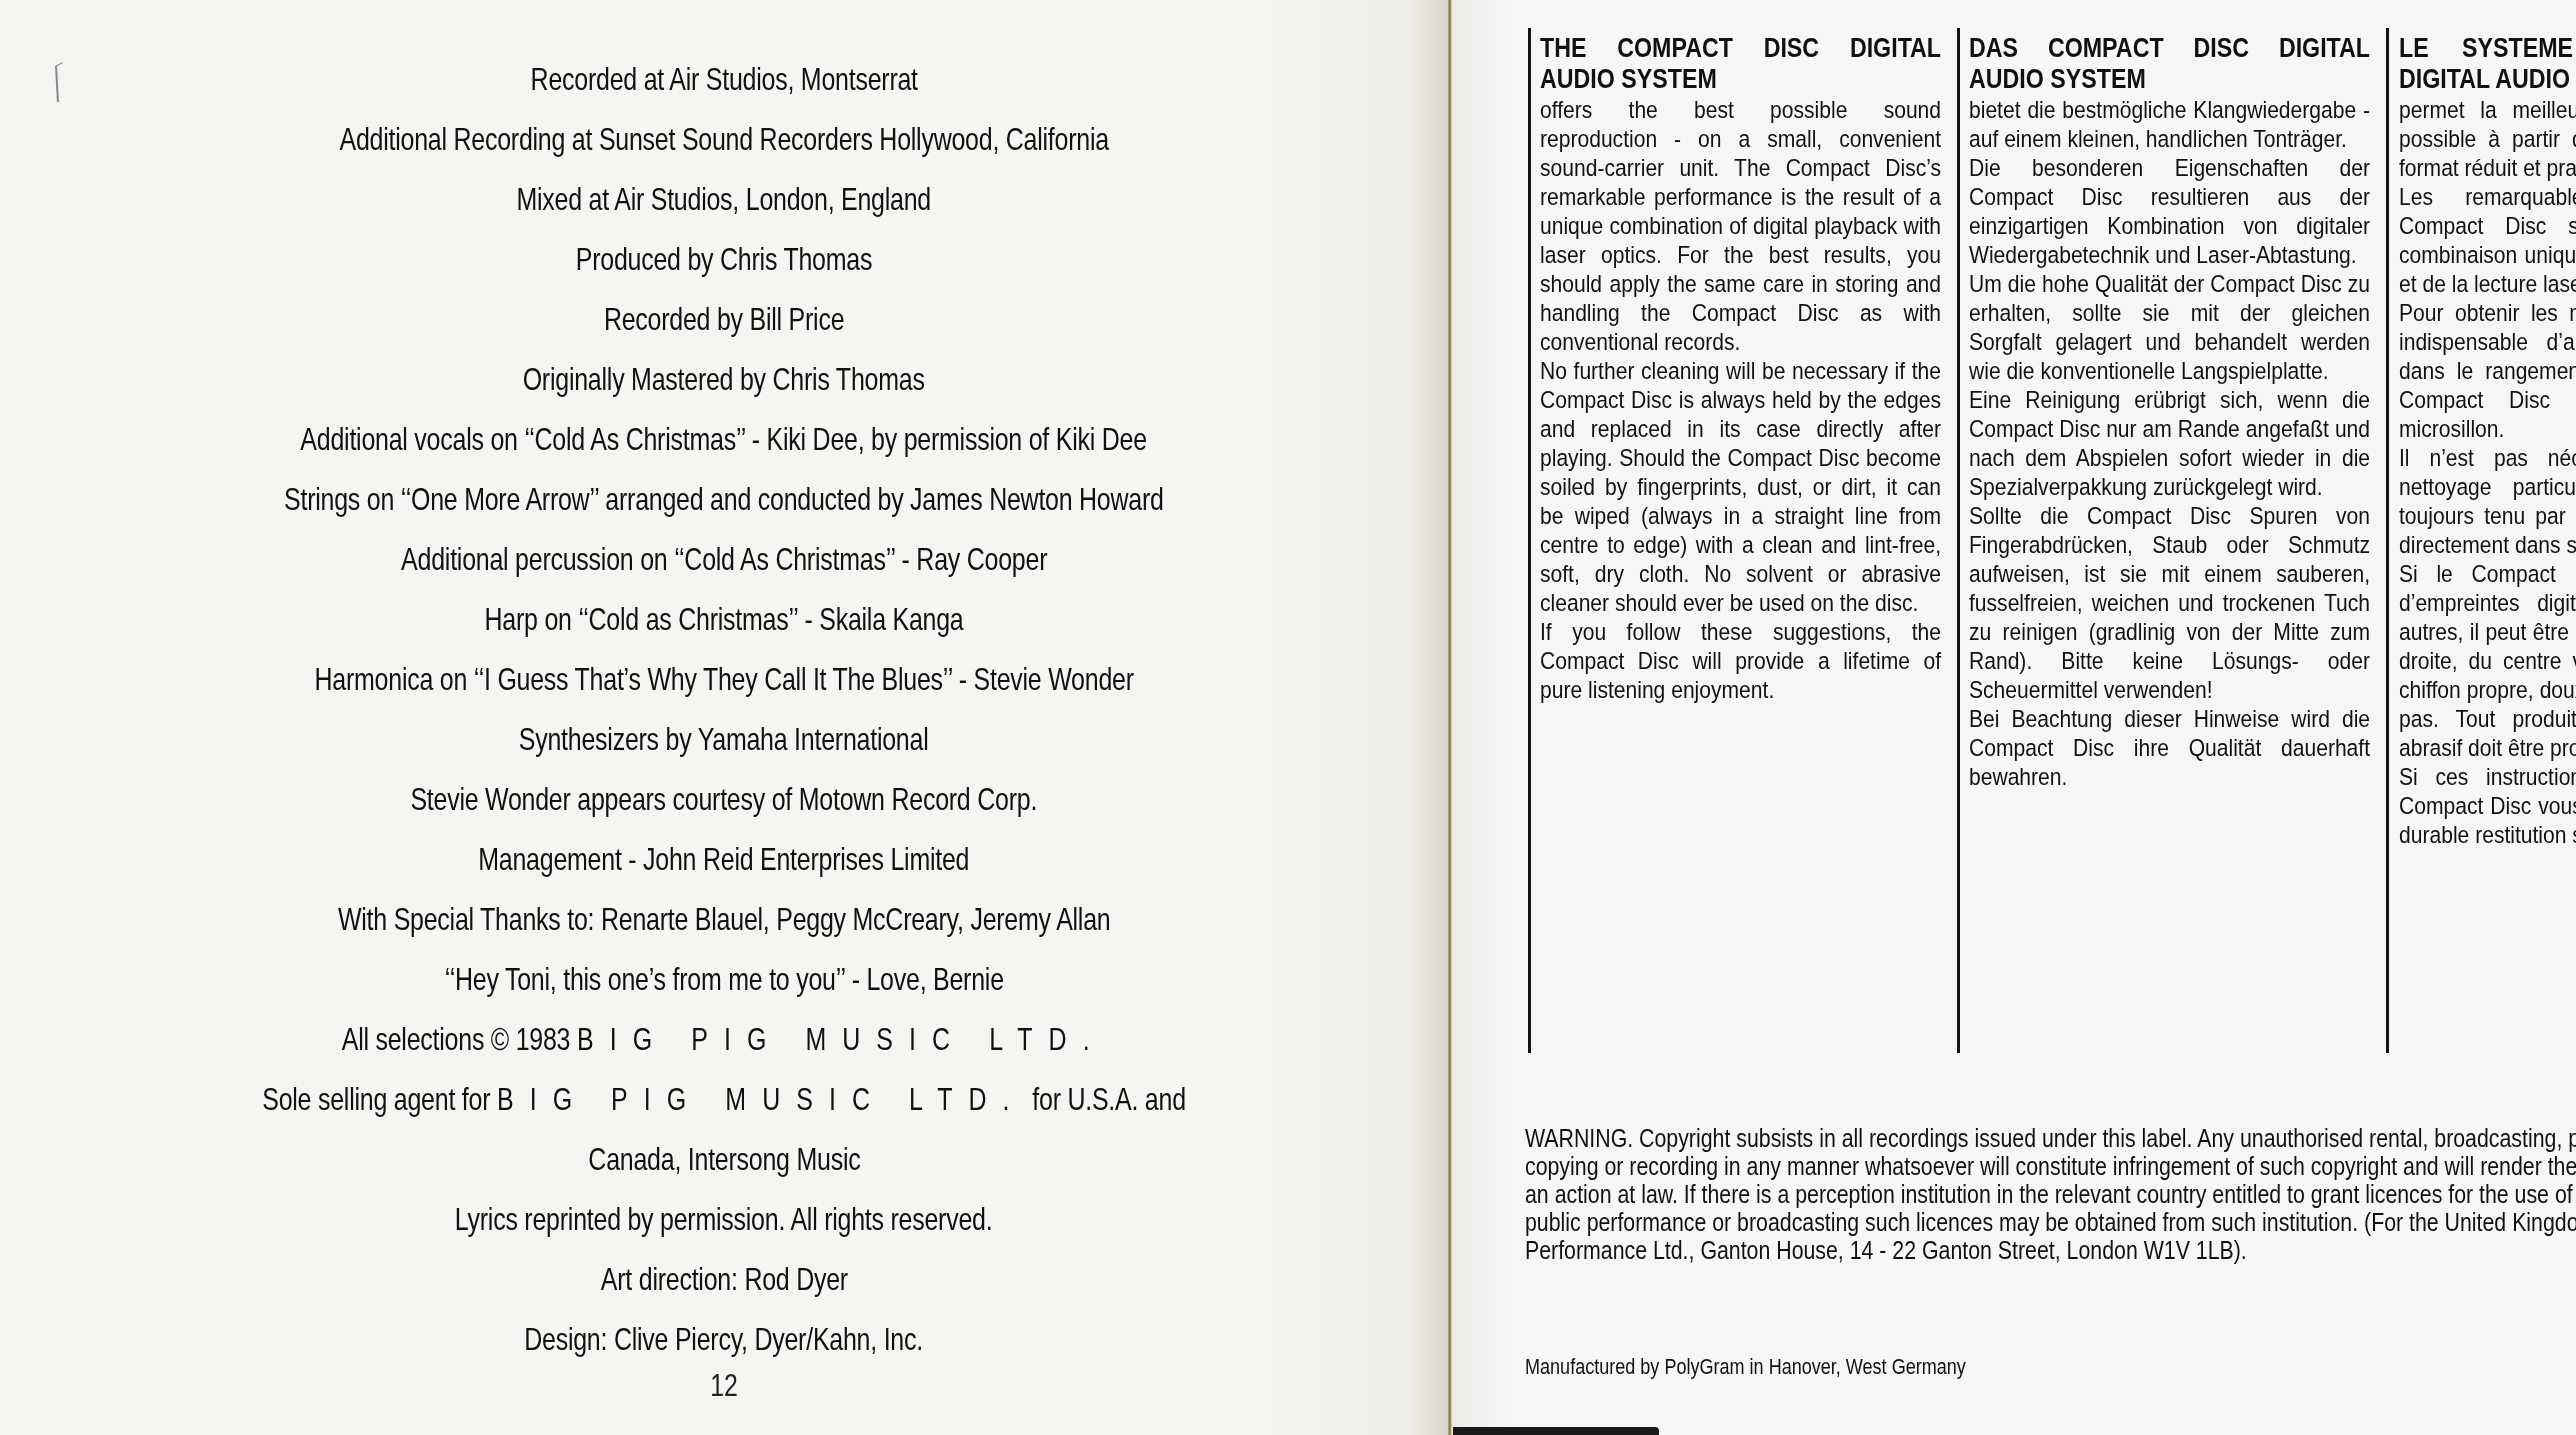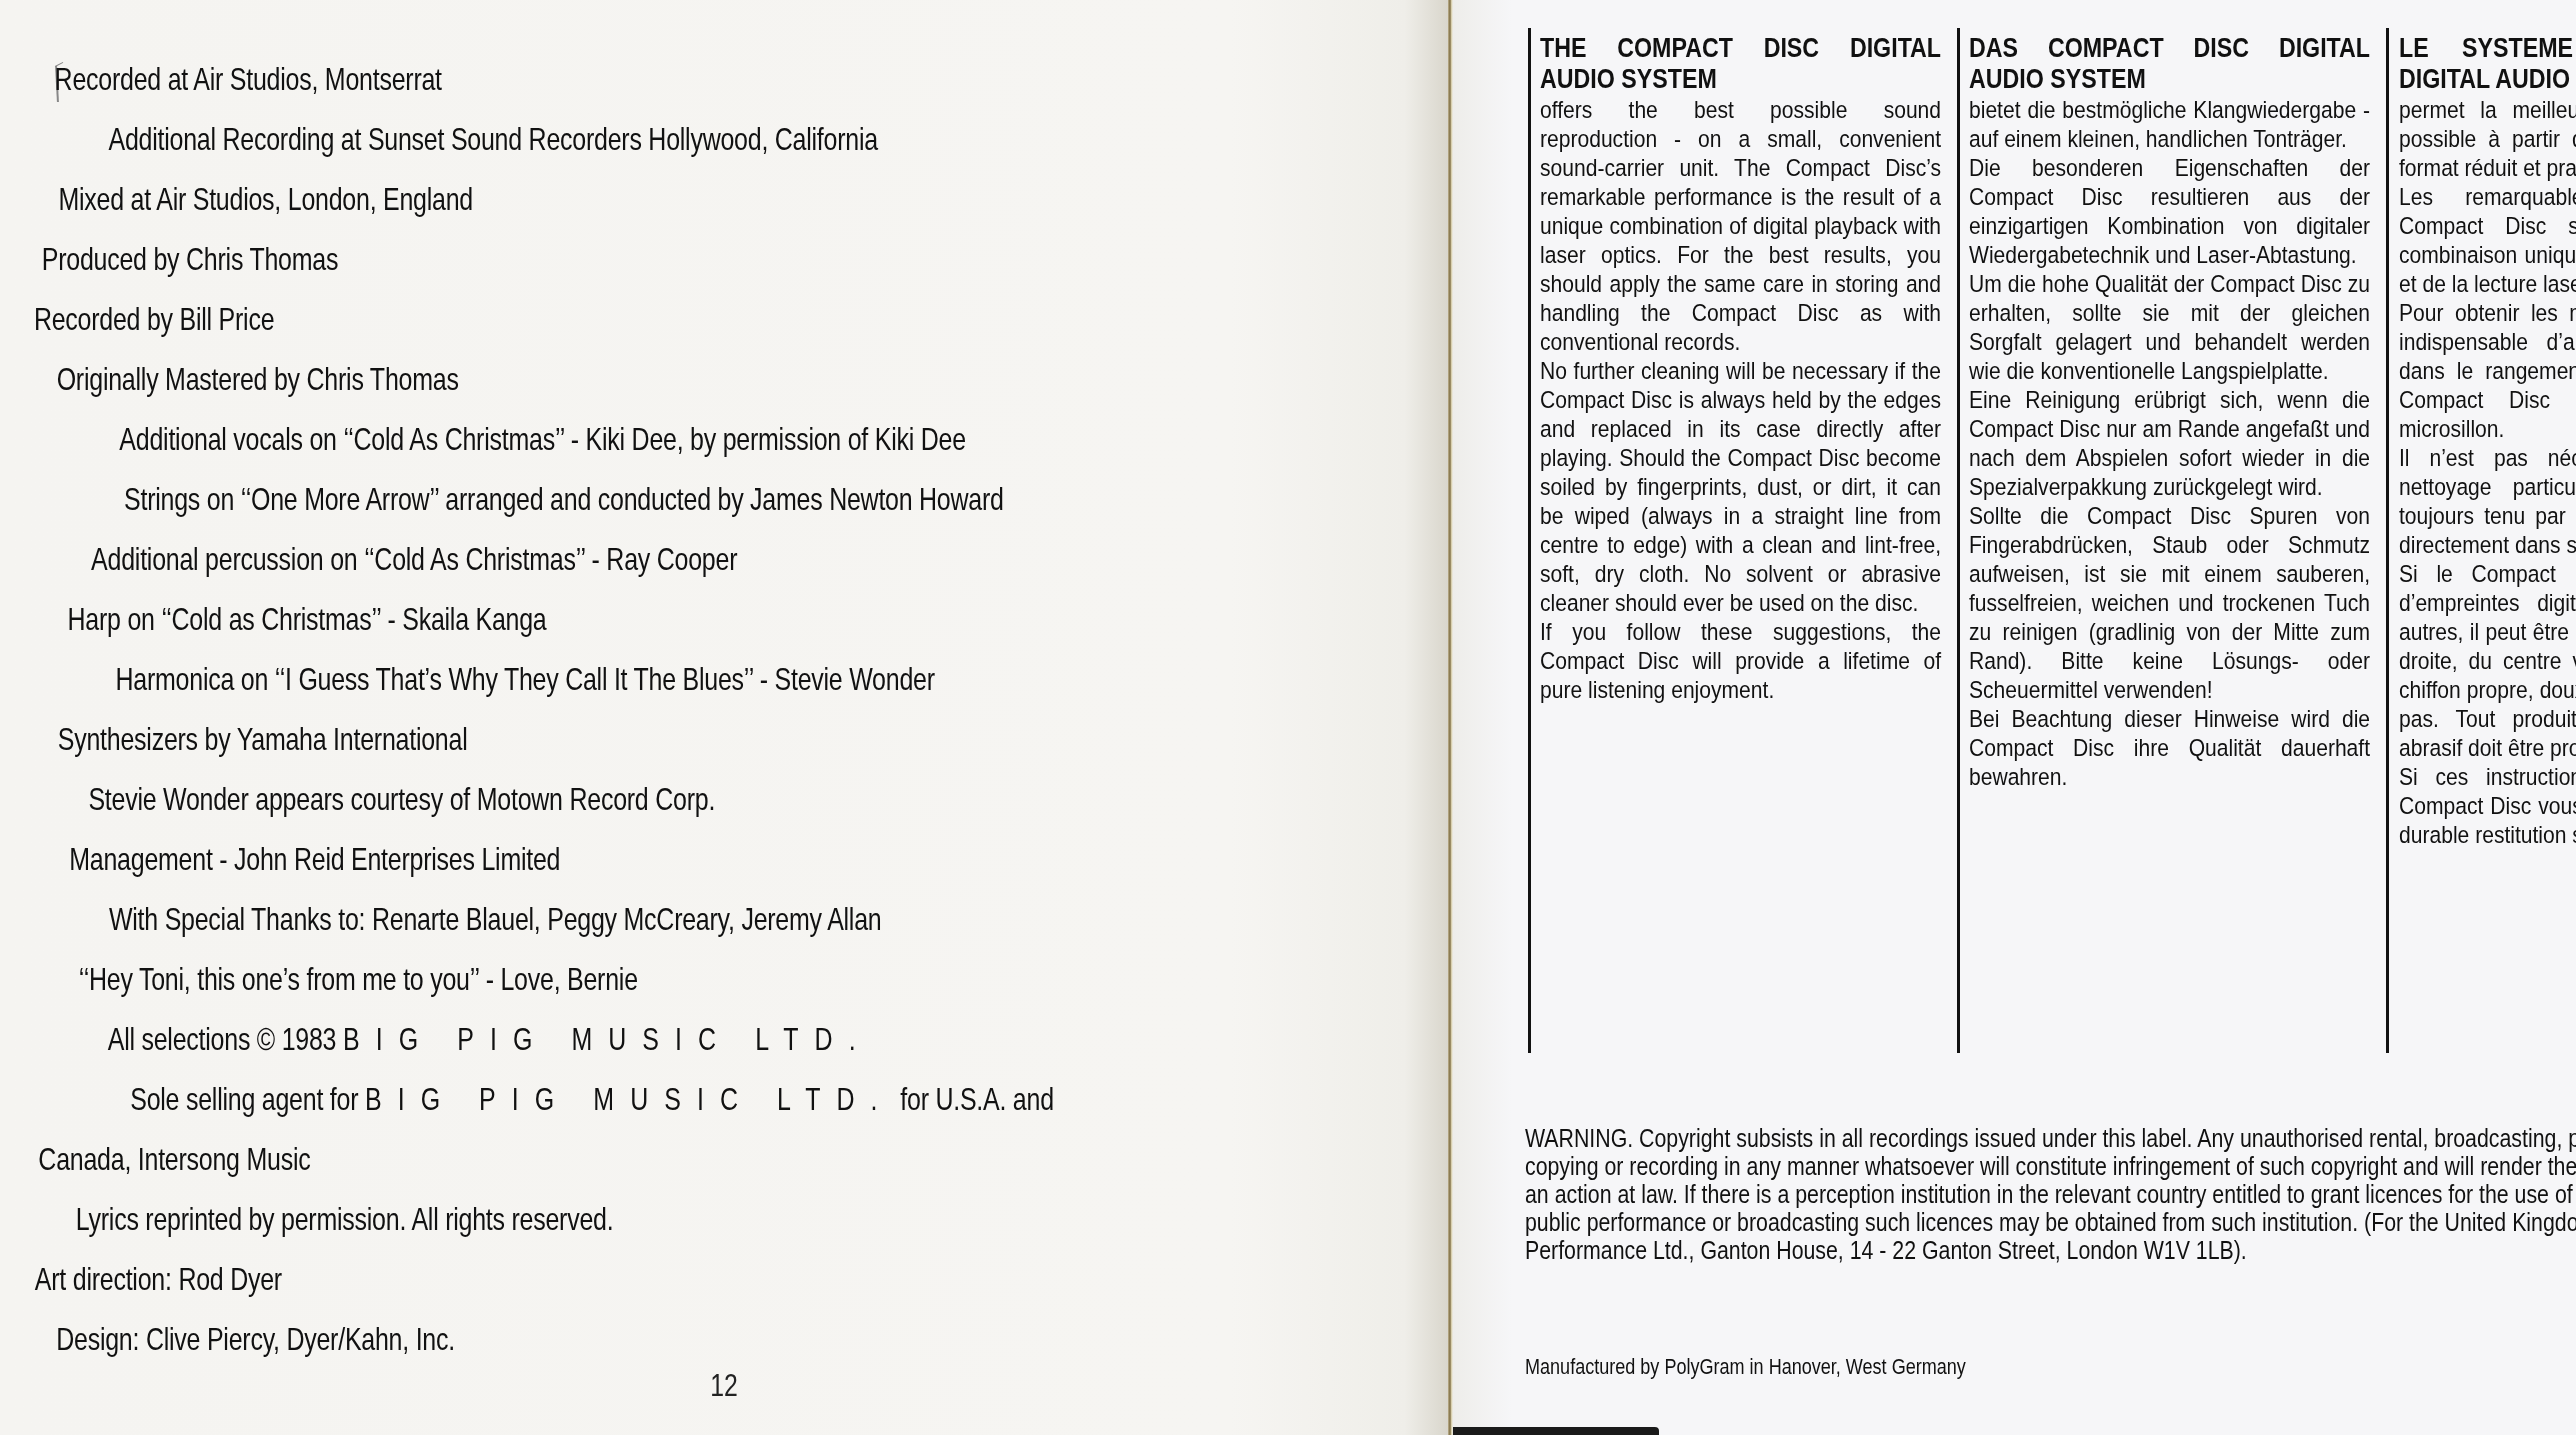--- a/index.html
+++ b/index.html
@@ -10,21 +10,21 @@
       position: relative;
     }
 
     
     .page-left {
       position: absolute; left: 0; top: 0; width: 1448px; height: 1435px;
       background: linear-gradient(90deg, #f5f4f1 0%, #f6f5f2 85%, #efeee9 97%, #d9d6cc 100%);
     }
     .credits {
       position: absolute; left: 0; top: 49px; width: 1448px;
-      display: flex; flex-direction: column; align-items: flex-start;
+      display: flex; flex-direction: column; align-items: center;
     }
     .credit-line {
       font-family: "Liberation Sans Narrow", "Liberation Sans", sans-serif;
       font-size: 32px; color: #111; line-height: 60px; height: 60px;
       white-space: nowrap; transform: scaleX(0.78); transform-origin: center;
       letter-spacing: -0.3px;
     }
     .spaced { letter-spacing: 20.6px; }
     .page-number {
       position: absolute; left: 0; width: 1448px; top: 1368px; text-align: center;

